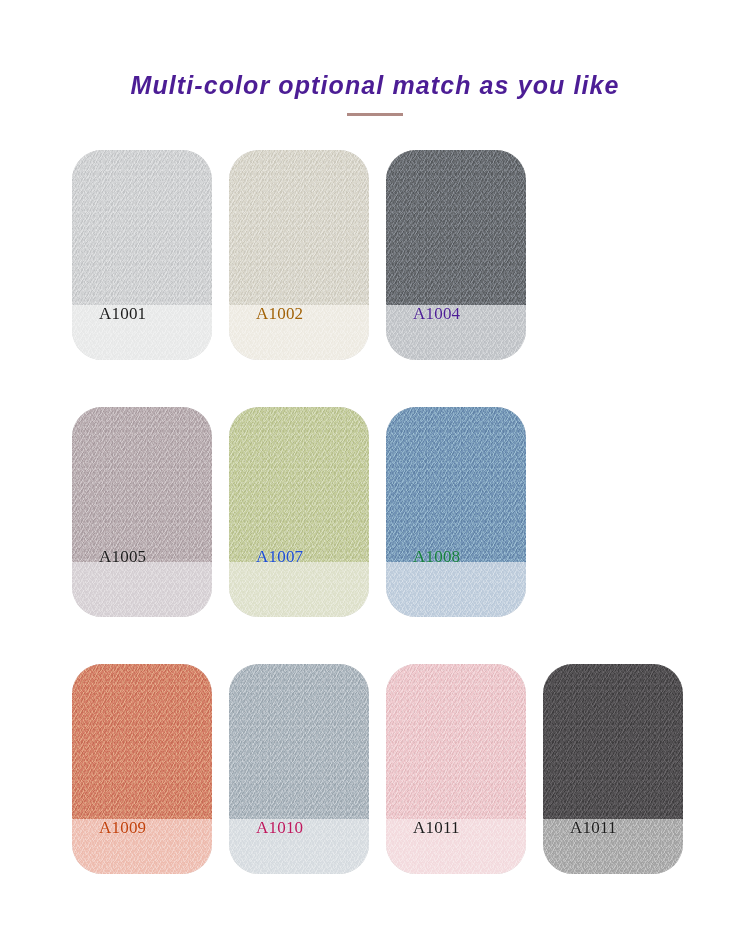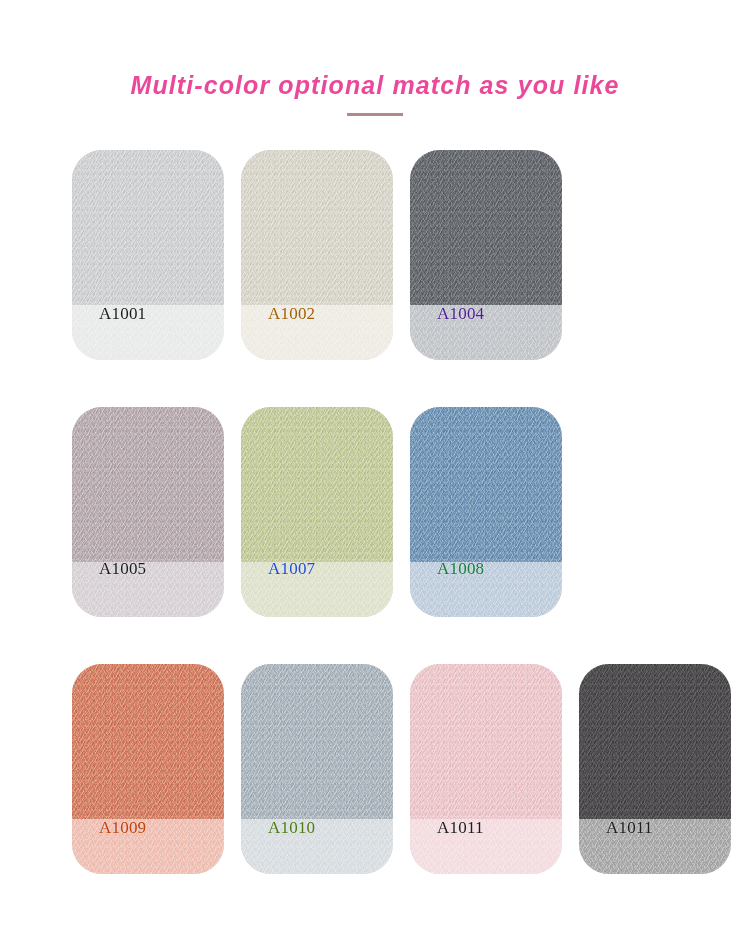--- a/index.html
+++ b/index.html
@@ -68,21 +68,21 @@
     gap: 47px;
   }
   .grid-row {
     display: flex;
     flex-direction: row;
     gap: 17px;
   }
 
   .swatch {
     position: relative;
-    width: 152px;
+    width: 140px;
     height: 210px;
     border-radius: 30px;
     overflow: hidden;
     flex: 0 0 auto;
     background: #dddddd;
   }
 
   
   .swatch-top {
     position: absolute;
@@ -141,29 +141,29 @@
     font-family: "Liberation Serif", "DejaVu Serif", serif;
     font-size: 17px;
     font-weight: 400;
     color: #1d1d1d;
     letter-spacing: .2px;
     white-space: nowrap;
     z-index: 5;
     text-shadow: 0 0 2px rgba(255,255,255,.45);
   }
   .lbl-low  { bottom: 36px; }   
-  .lbl-high { bottom: 38px; text-align: right; }   
+  .lbl-high { bottom: 50px; text-align: right; }   
 </style>
 </head>
 <body style="background: rgb(255, 255, 255);">
 
 <div class="page">
 
   <div class="header">
-    <div class="title" style="color: #ec4899;">Multi-color optional match as you like</div>
+    <div class="title" style="color: #4c1d95;">Multi-color optional match as you like</div>
     <div class="title-underline" style="background: rgb(176, 138, 132);"></div>
   </div>
 
   <div class="grid">
 
     <div class="grid-row">
       <div class="swatch">
         <div class="swatch-top" style="background-color: rgb(207, 209, 211);">
           <div class="tex"></div>
           <div class="tex2"></div>
@@ -247,21 +247,21 @@
       </div>
 
       <div class="swatch">
         <div class="swatch-top" style="background-color: rgb(168, 179, 188);">
           <div class="tex"></div>
           <div class="tex2"></div>
         </div>
         <div class="swatch-band" style="background-color: rgb(217, 222, 226);">
           <div class="tex"></div>
         </div>
-        <div class="swatch-label lbl-low" style="color: #4d7c0f;">A1010</div>
+        <div class="swatch-label lbl-low" style="color: #be185d;">A1010</div>
       </div>
 
       <div class="swatch">
         <div class="swatch-top" style="background-color: rgb(239, 198, 203);">
           <div class="tex"></div>
           <div class="tex2"></div>
         </div>
         <div class="swatch-band" style="background-color: rgb(244, 221, 224);">
           <div class="tex"></div>
         </div>

